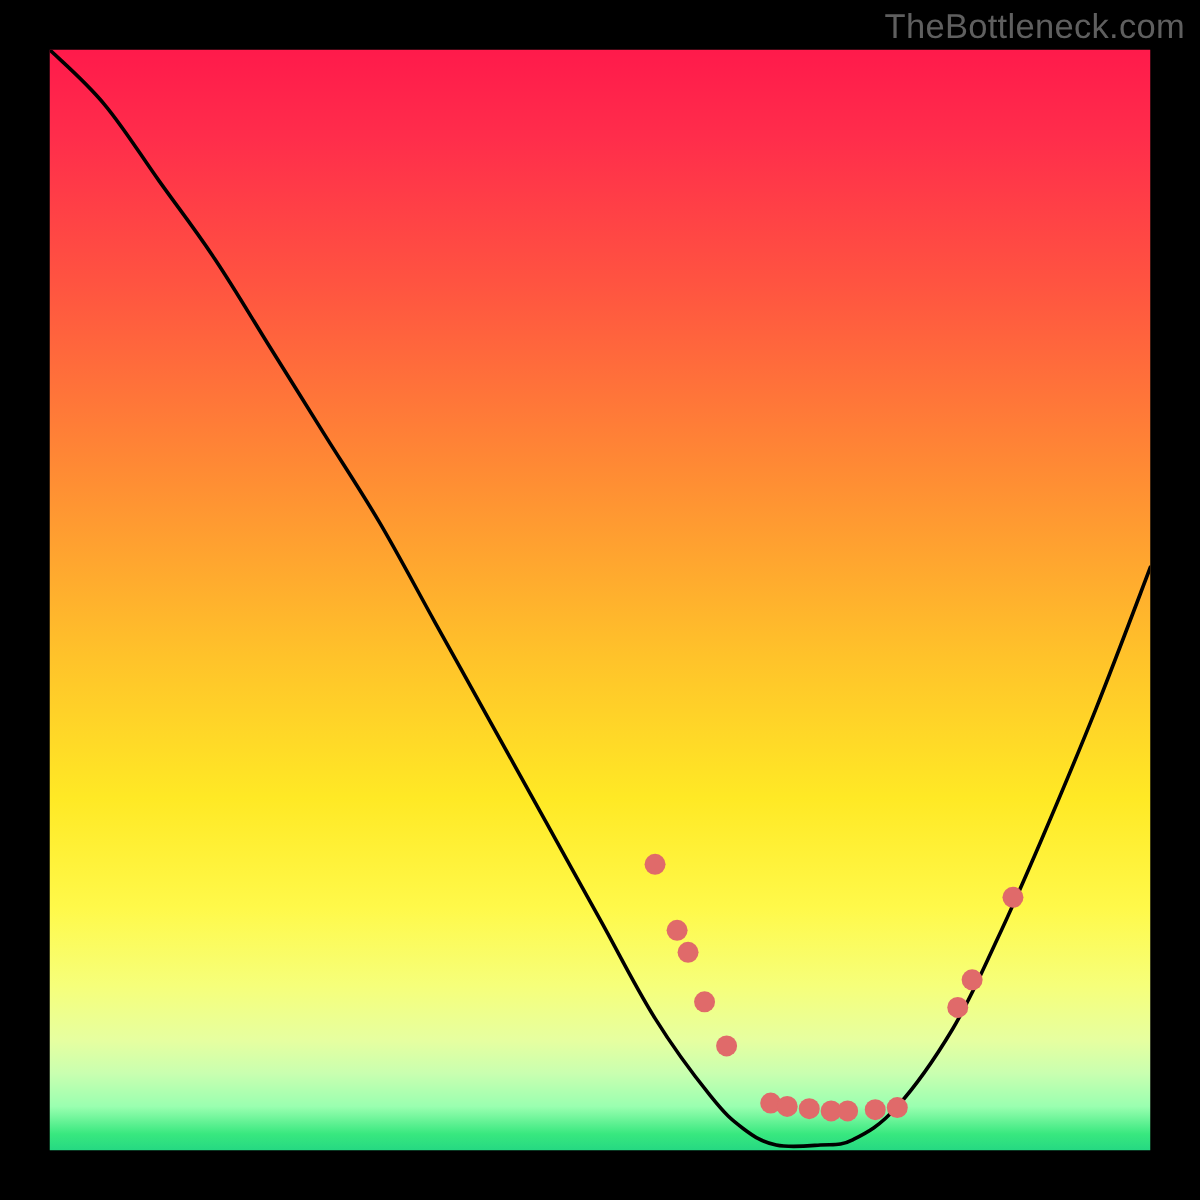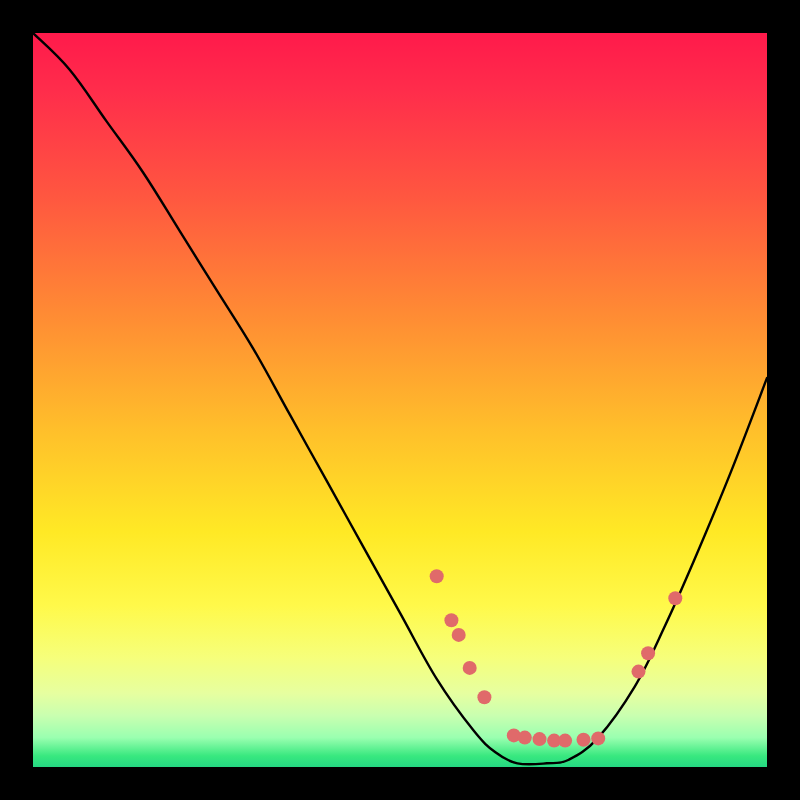--- a/index.html
+++ b/index.html
@@ -71,20 +71,21 @@
   .dot {
     fill: #e06a6a;
     stroke: none;
   }
 </style>
 </head>
 <body>
 
 <div class="frame">
 
+  <div class="watermark">TheBottleneck.com</div>
 
   <div class="plot-area">
     <div class="gradient"></div>
 
     <svg class="curve" viewBox="0 0 734 734" preserveAspectRatio="none">
       <path id="curve-path" d="M 0.0 0.0 C 6.6 6.6, 23.5 20.8, 36.7 36.7 C 49.9 52.6, 60.2 69.6, 73.4 88.1 C 86.6 106.6, 96.9 119.6, 110.1 139.5 C 123.3 159.3, 133.6 177.0, 146.8 198.2 C 160.0 219.3, 170.3 235.8, 183.5 256.9 C 196.7 278.0, 207.0 293.2, 220.2 315.6 C 233.4 338.1, 243.7 357.9, 256.9 381.7 C 270.1 405.5, 280.4 424.0, 293.6 447.7 C 306.8 471.5, 317.1 490.0, 330.3 513.8 C 343.5 537.6, 353.8 556.1, 367.0 579.9 C 380.2 603.6, 390.5 624.8, 403.7 645.9 C 416.9 667.1, 429.8 684.1, 440.4 697.3 C 451.0 710.5, 454.5 713.4, 462.4 719.3 C 470.3 725.3, 475.2 728.3, 484.4 730.3 C 493.7 732.3, 504.6 731.0, 513.8 730.3 C 523.0 729.7, 526.6 731.3, 535.8 726.7 C 545.1 722.0, 553.3 717.9, 565.2 704.6 C 577.1 691.4, 590.0 673.1, 601.9 653.3 C 613.8 633.4, 620.7 617.0, 631.2 594.5 C 641.8 572.1, 648.7 556.2, 660.6 528.5 C 672.5 500.7, 684.1 473.4, 697.3 440.4 C 710.5 407.4, 727.4 362.2, 734.0 345.0"></path>
       <g id="dots">
           <circle class="dot" cx="403.7" cy="543.2" r="7"></circle>
           <circle class="dot" cx="418.4" cy="587.2" r="7"></circle>
           <circle class="dot" cx="425.7" cy="601.9" r="7"></circle>

